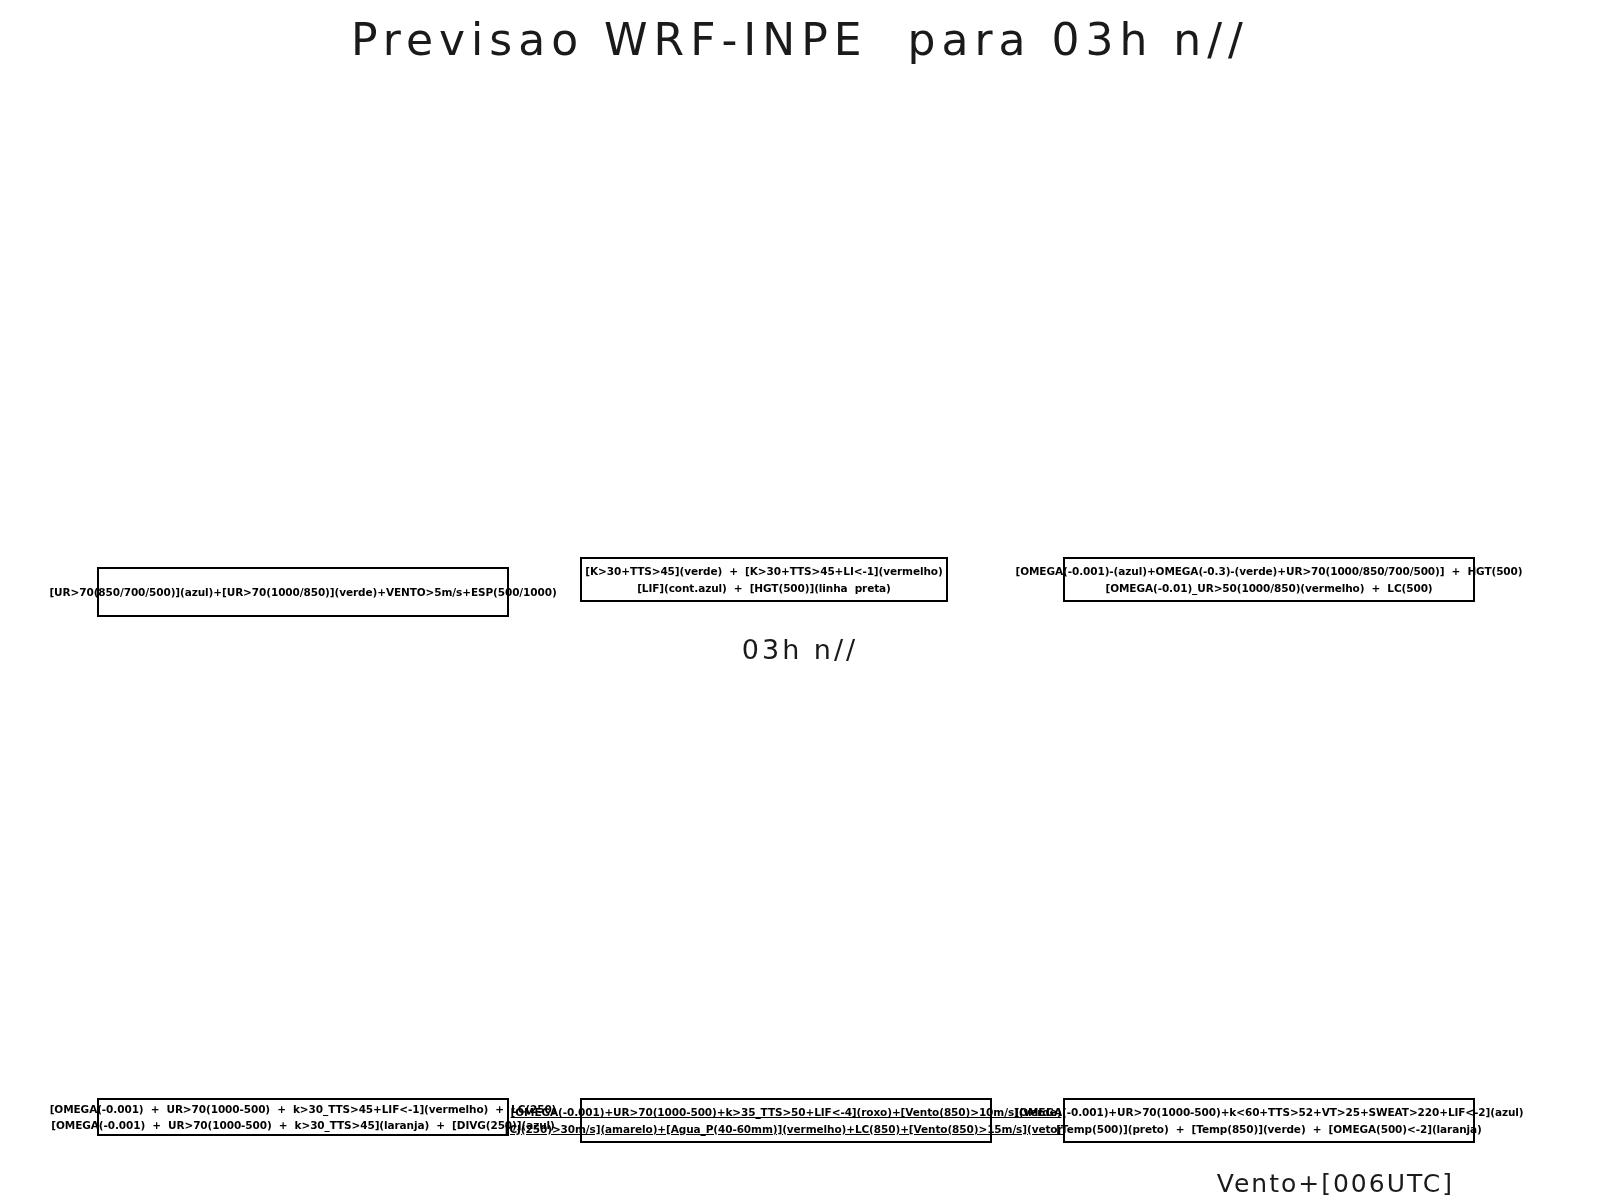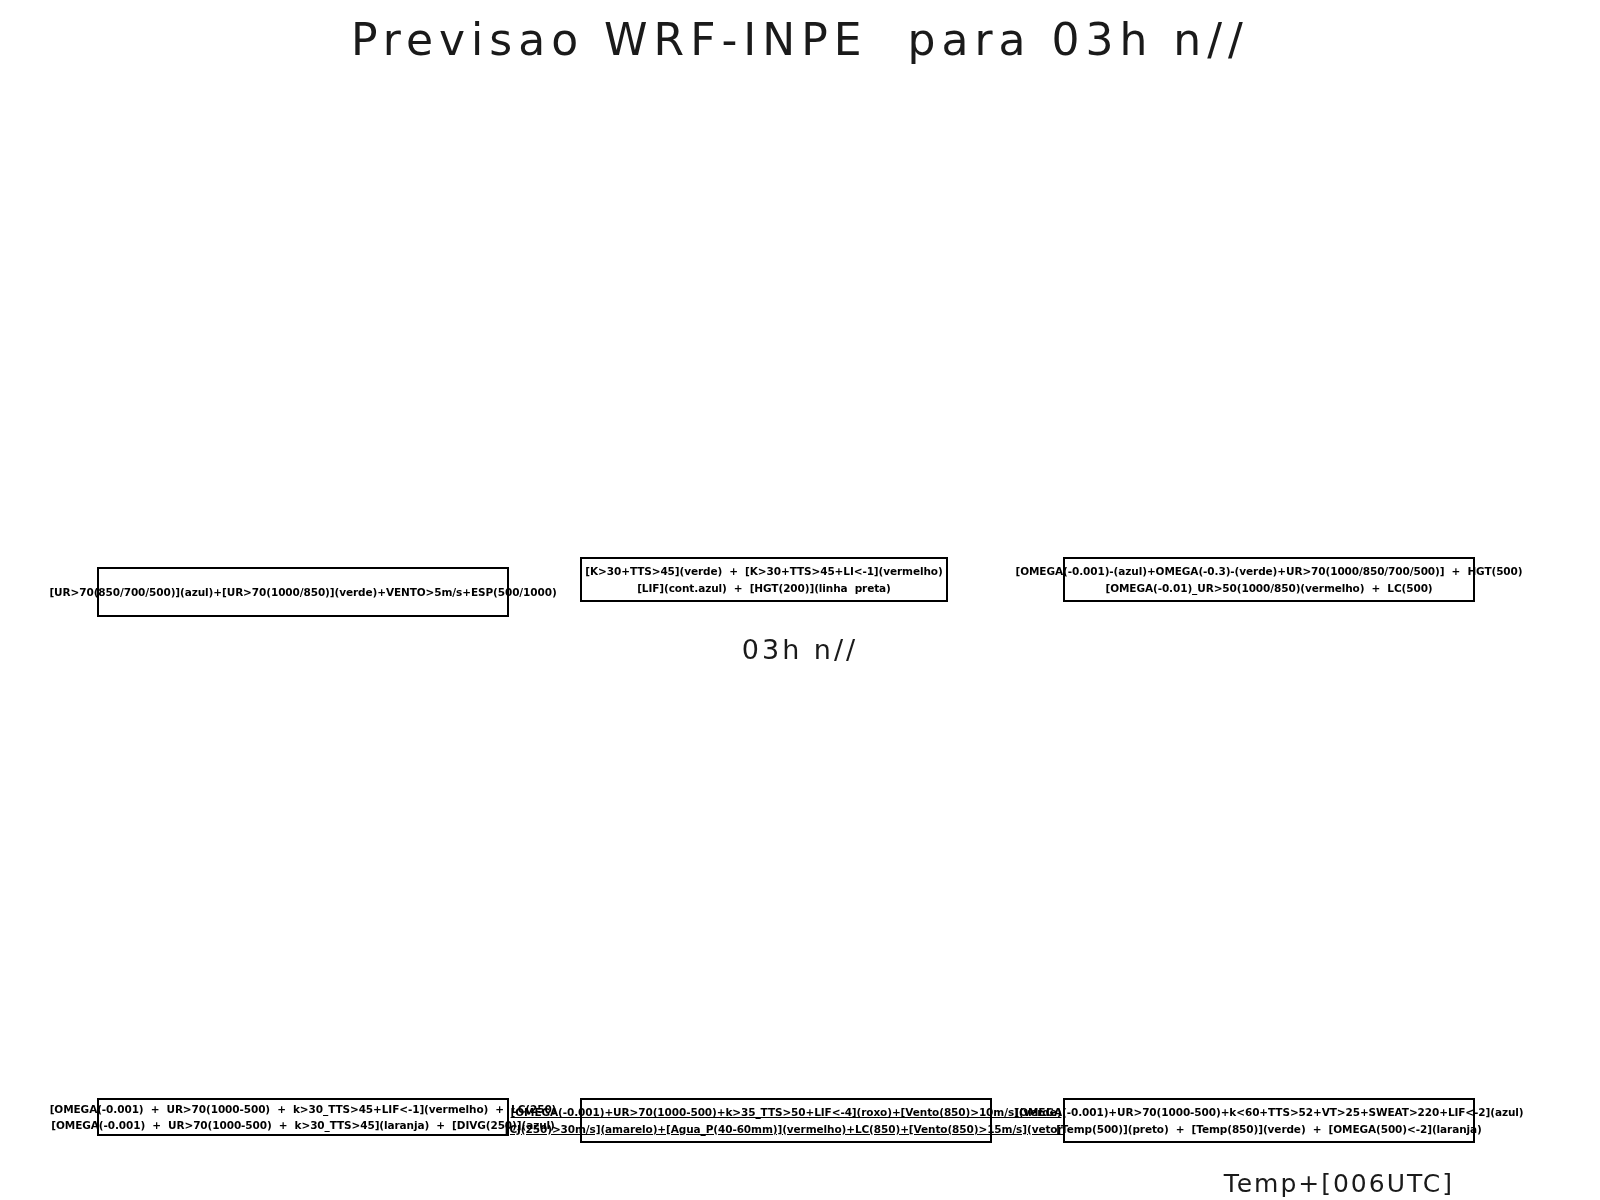--- a/index.html
+++ b/index.html
@@ -90,21 +90,21 @@
 
 <div id="page-title">Previsao WRF-INPE  para 03h n//</div>
 
 <div class="legend-box" id="legend-ur">
   <span class="legend-line">[UR&gt;70(850/700/500)](azul)+[UR&gt;70(1000/850)](verde)+VENTO&gt;5m/s+ESP(500/1000)</span>
   <span class="legend-line"></span>
 </div>
 
 <div class="legend-box" id="legend-k-lif">
   <span class="legend-line">[K&gt;30+TTS&gt;45](verde)  +  [K&gt;30+TTS&gt;45+LI&lt;-1](vermelho)</span>
-  <span class="legend-line">[LIF](cont.azul)  +  [HGT(200)](linha  preta)</span>
+  <span class="legend-line">[LIF](cont.azul)  +  [HGT(500)](linha  preta)</span>
 </div>
 
 <div class="legend-box" id="legend-omega-hgt">
   <span class="legend-line">[OMEGA(-0.001)-(azul)+OMEGA(-0.3)-(verde)+UR&gt;70(1000/850/700/500)]  +  HGT(500)</span>
   <span class="legend-line">[OMEGA(-0.01)_UR&gt;50(1000/850)(vermelho)  +  LC(500)</span>
 </div>
 
 <div id="mid-label">03h n//</div>
 
 <div class="legend-box" id="legend-omega-lc">
@@ -115,13 +115,13 @@
 <div class="legend-box" id="legend-cj">
   <span class="legend-line">[OMEGA(-0.001)+UR&gt;70(1000-500)+k&gt;35_TTS&gt;50+LIF&lt;-4](roxo)+[Vento(850)&gt;10m/s](verde)</span>
   <span class="legend-line">[CJ(250)&gt;30m/s](amarelo)+[Agua_P(40-60mm)](vermelho)+LC(850)+[Vento(850)&gt;15m/s](vetor)</span>
 </div>
 
 <div class="legend-box" id="legend-sweat">
   <span class="legend-line">[OMEGA(-0.001)+UR&gt;70(1000-500)+k&lt;60+TTS&gt;52+VT&gt;25+SWEAT&gt;220+LIF&lt;-2](azul)</span>
   <span class="legend-line">[Temp(500)](preto)  +  [Temp(850)](verde)  +  [OMEGA(500)&lt;-2](laranja)</span>
 </div>
 
-<div id="footer-label">Temp+[006UTC]</div>
+<div id="footer-label">Vento+[006UTC]</div>
 
 </body></html>

